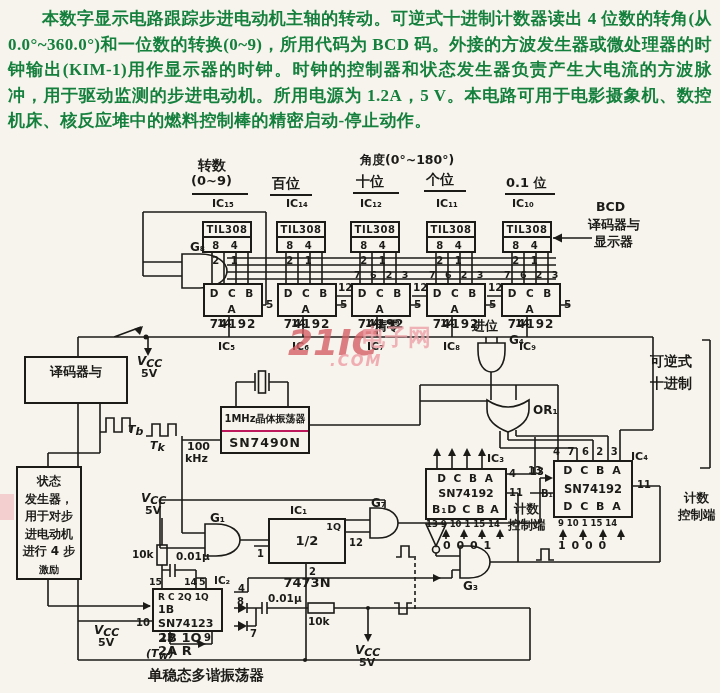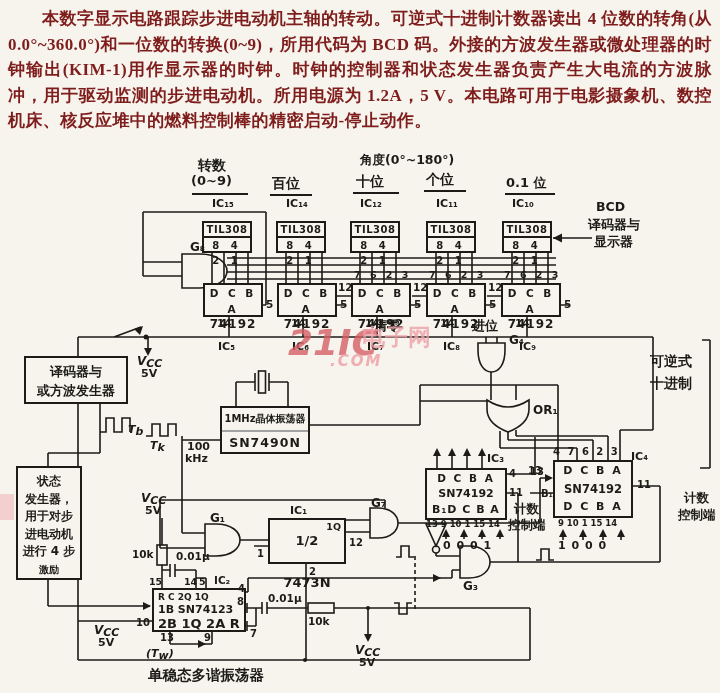--- a/index.html
+++ b/index.html
@@ -1,19 +1,19 @@
 <!DOCTYPE html>
 <html><head>
 <meta charset="utf-8">
 <style>
   html,body{margin:0;padding:0;background:#888;}
   #page{position:relative;width:720px;height:693px;background:#f6f4ec;overflow:hidden;
         font-family:"DejaVu Sans","Liberation Sans",sans-serif;color:#1c1b18;}
   #para{position:absolute;left:8px;top:6px;width:704px;font:bold 17px/25.5px "Liberation Serif","DejaVu Serif",serif;
-        color:#7f1d1d;text-align:justify;text-indent:2em;letter-spacing:.4px;}
+        color:#15803d;text-align:justify;text-indent:2em;letter-spacing:.4px;}
   svg{position:absolute;left:0;top:0;}
   .lb{position:absolute;font-weight:bold;color:#1c1b18;white-space:pre;line-height:1;}
   .s8{font-size:8.5px}.s9{font-size:9.5px}.s10{font-size:10px}.s105{font-size:10.5px}
   .s11{font-size:11px}.s12{font-size:12px}.s125{font-size:12.5px}.s13{font-size:13px}
   .s14{font-size:14px}.s145{font-size:14.5px}
   .ls1{letter-spacing:1px}.ls2{letter-spacing:2px}.ls3{letter-spacing:3px}
   .it{font-style:italic}
   .sub{font-size:11px;vertical-align:-2px}
   .box{position:absolute;border:2px solid #1c1b18;box-sizing:border-box;background:#f6f4ec;
        text-align:center;font-weight:bold;color:#1c1b18;}
@@ -217,35 +217,34 @@
   <div class="lb s10" style="left:541px;top:489px">B₁</div>
   <div class="lb s10" style="left:637px;top:480px">11</div>
   <div class="lb s8" style="left:558px;top:519px">9 10 1 15 14</div>
   <div class="lb s11 ls1" style="left:558px;top:540px">1 0 0 0</div>
   <div class="lb s125" style="left:684px;top:492px">计数</div>
   <div class="lb s125" style="left:678px;top:509px">控制端</div>
   <div class="lb s12" style="left:463px;top:580px">G₃</div>
 
   <div class="box" style="left:24px;top:356px;width:104px;height:48px;padding-top:5px">
     <div style="font-size:13px;line-height:17px">译码器与</div>
-    <div style="font-size:13px;line-height:21px">或方波发生器</div>
     </div>
   <div class="lb s11 it" style="left:128px;top:424px"><span>T</span><span class="sub">b</span></div>
 
   <div class="box" style="left:16px;top:466px;width:66px;height:114px;padding-top:5px">
     <div style="font-size:12px;line-height:17.5px">状态</div>
     <div style="font-size:12px;line-height:17.5px">发生器，</div>
     <div style="font-size:12px;line-height:17.5px">用于对步</div>
     <div style="font-size:12px;line-height:17.5px">进电动机</div>
     <div style="font-size:12px;line-height:17.5px">进行 4 步</div>
     <div style="font-size:10px;line-height:17.5px">激励</div>
     </div>
 
   <div class="box" style="left:220px;top:406px;width:90px;height:48px">
-    <div style="font-size:10px;line-height:22px;border-bottom:2px solid #a3a3a3">1MHz晶体振荡器</div>
+    <div style="font-size:10px;line-height:22px;border-bottom:2px solid #be185d">1MHz晶体振荡器</div>
     <div style="font-size:12.5px;line-height:22px;letter-spacing:1px">SN7490N</div>
     </div>
   <div class="lb s11 it" style="left:150px;top:440px"><span>T</span><span class="sub">k</span></div>
   <div class="lb s11" style="left:187px;top:441px">100</div>
   <div class="lb s11" style="left:185px;top:453px">kHz</div>
 
   <div class="lb s12" style="left:210px;top:512px">G₁</div>
   <div class="lb s11" style="left:290px;top:505px">IC₁</div>
   <div class="box" style="left:268px;top:518px;width:78px;height:46px">
     <div style="font-size:13px;line-height:42px">1/2 7473N</div>
@@ -259,21 +258,21 @@
 
   <div class="lb s105" style="left:132px;top:549px">10k</div>
   <div class="lb s105" style="left:176px;top:551px">0.01μ</div>
   <div class="lb s105" style="left:268px;top:593px">0.01μ</div>
   <div class="lb s105" style="left:308px;top:616px">10k</div>
 
   <div class="lb s9" style="left:149px;top:577px">15</div>
   <div class="lb s9" style="left:184px;top:577px">14</div>
   <div class="lb s9" style="left:199px;top:577px">5</div>
   <div class="lb s105" style="left:214px;top:575px">IC₂</div>
-  <div class="box" style="left:152px;top:588px;width:94px;height:44px;text-align:left;padding:1px 0 0 4px">
+  <div class="box" style="left:152px;top:588px;width:71px;height:44px;text-align:left;padding:1px 0 0 4px">
     <div style="font-size:9px;line-height:12px">R    C 2Q 1Q</div>
     <div style="font-size:11px;line-height:14px">1B SN74123</div>
     <div style="font-size:13px;line-height:13px">2B 1Q    2A R</div>
     </div>
   <div class="lb s10" style="left:238px;top:584px">4</div>
   <div class="lb s10" style="left:237px;top:597px">8</div>
   <div class="lb s10" style="left:250px;top:629px">7</div>
   <div class="lb s10" style="left:136px;top:618px">10</div>
   <div class="lb s10" style="left:160px;top:633px">13</div>
   <div class="lb s10" style="left:204px;top:633px">9</div>

